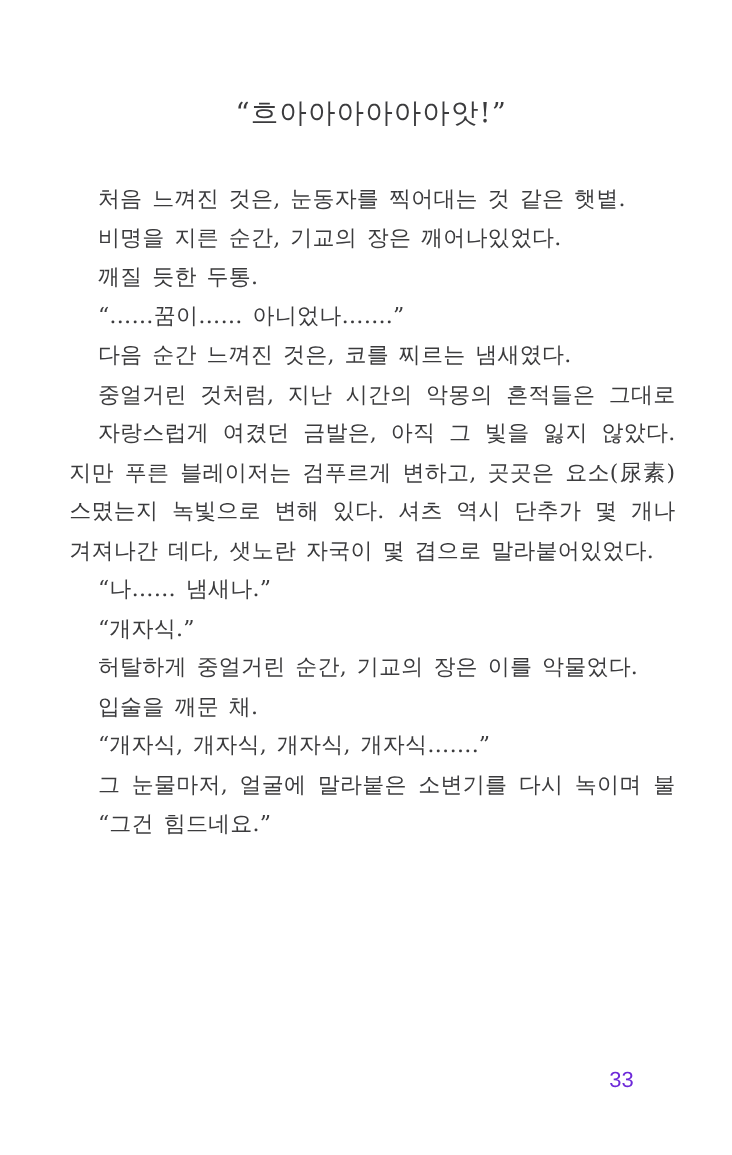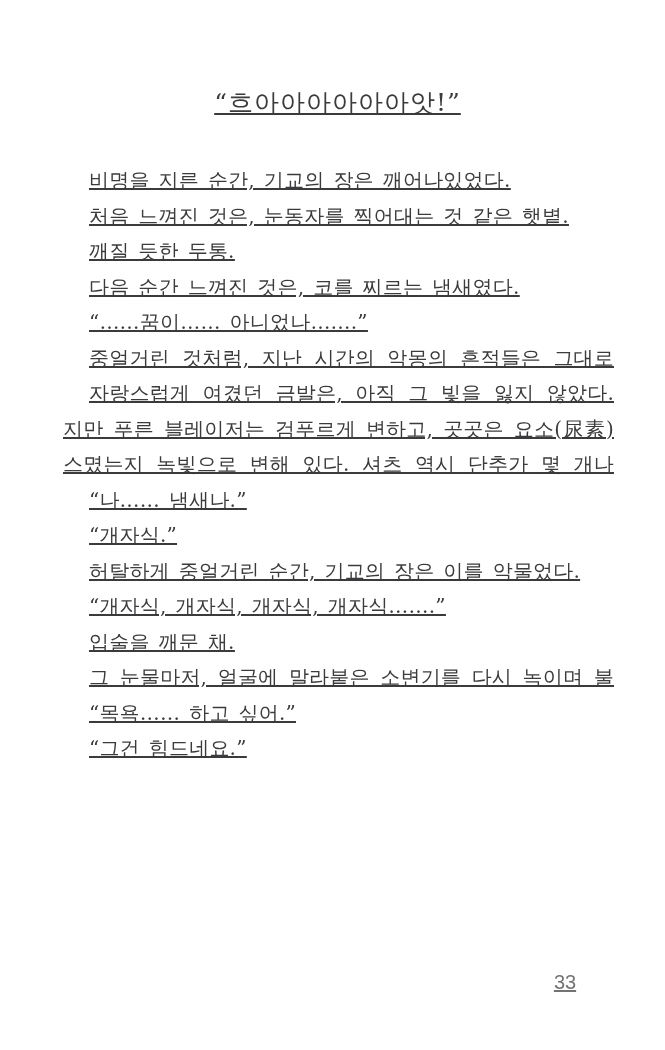--- a/index.html
+++ b/index.html
@@ -1,19 +1,19 @@
 <!DOCTYPE html>
 <html style="--paper: #ffffff; --ink: #3b3b3d;"><head>
 <meta charset="utf-8">
 <style>
   :root {
     --paper: #ffffff;
     --ink: #3b3b3d;
   }
-  * { box-sizing: border-box; text-decoration: underline; }
+  * { box-sizing: border-box; }
   html, body {
     margin: 0;
     padding: 0;
     width: 665px;
     height: 1050px;
     background: var(--paper);
     font-family: "DejaVu Serif", "Liberation Serif", serif;
     color: var(--ink);
   }
   .page {
@@ -55,43 +55,43 @@
     overflow: hidden;
   }
   .pagenum {
     position: absolute;
     top: 971px;
     left: 543px;
     width: 44px;
     text-align: center;
     font-size: 20px;
     font-family: "Liberation Sans", "DejaVu Sans", sans-serif;
-    color: #737373;
+    color: #6d28d9;
   }
 </style>
 </head>
 <body>
 
 <div class="page">
   <div class="title">“흐아아아아아아앗!”</div>
 
   <div class="content">
+      <div class="line indent">처음 느껴진 것은, 눈동자를 찍어대는 것 같은 햇볕.</div>
       <div class="line indent">비명을 지른 순간, 기교의 장은 깨어나있었다.</div>
-      <div class="line indent">처음 느껴진 것은, 눈동자를 찍어대는 것 같은 햇볕.</div>
       <div class="line indent">깨질 듯한 두통.</div>
+      <div class="line indent">“……꿈이…… 아니었나…….”</div>
       <div class="line indent">다음 순간 느껴진 것은, 코를 찌르는 냄새였다.</div>
-      <div class="line indent">“……꿈이…… 아니었나…….”</div>
       <div class="line indent fill">중얼거린 것처럼, 지난 시간의 악몽의 흔적들은 그대로 남</div>
       <div class="line indent fill">자랑스럽게 여겼던 금발은, 아직 그 빛을 잃지 않았다. 하</div>
       <div class="line fill">지만 푸른 블레이저는 검푸르게 변하고, 곳곳은 요소(尿素)가</div>
       <div class="line fill">스몄는지 녹빛으로 변해 있다. 셔츠 역시 단추가 몇 개나 뜯</div>
+      <div class="line">겨져나간 데다, 샛노란 자국이 몇 겹으로 말라붙어있었다.</div>
       <div class="line indent">“나…… 냄새나.”</div>
       <div class="line indent">“개자식.”</div>
       <div class="line indent">허탈하게 중얼거린 순간, 기교의 장은 이를 악물었다.</div>
+      <div class="line indent">입술을 깨문 채.</div>
       <div class="line indent">“개자식, 개자식, 개자식, 개자식…….”</div>
-      <div class="line indent">입술을 깨문 채.</div>
       <div class="line indent fill">그 눈물마저, 얼굴에 말라붙은 소변기를 다시 녹이며 불쾌</div>
-      <div class="line indent">“목욕…… 하고 싶어.”</div>
       <div class="line indent">“그건 힘드네요.”</div>
     </div>
 
   <div class="pagenum">33</div>
 </div>
 
 </body></html>

